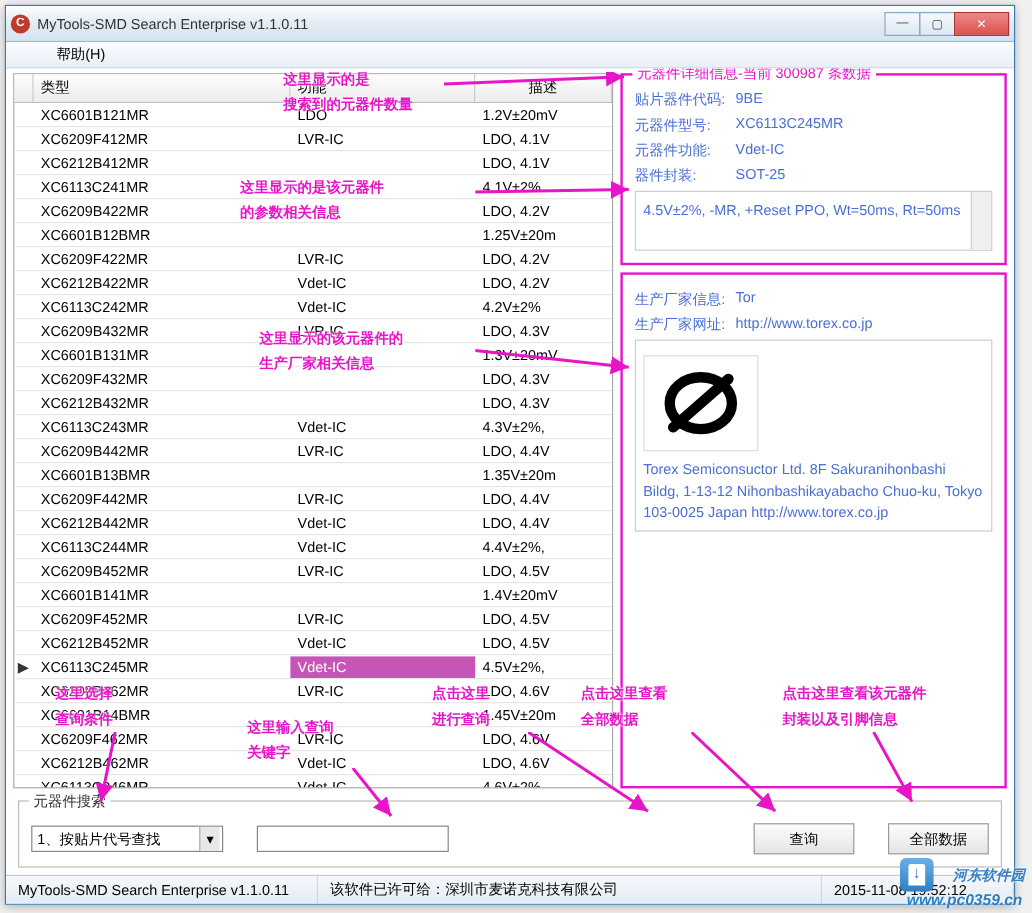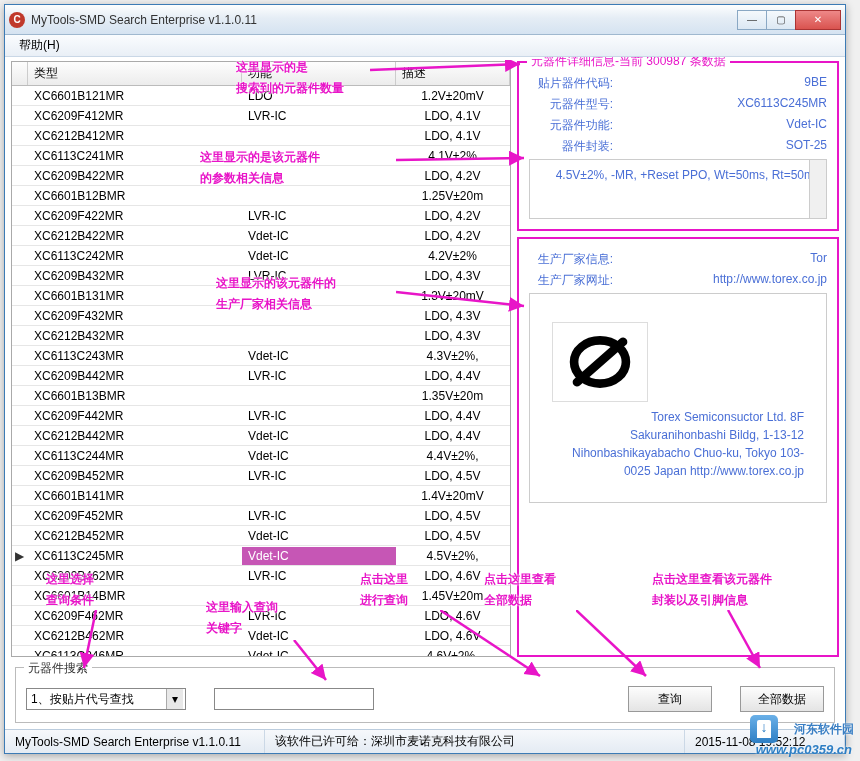--- a/index.html
+++ b/index.html
@@ -8,64 +8,64 @@
 .window { width: 842px; height: 750px; margin: 4px; background: #fff; border: 1px solid #3c7bb5; box-shadow: 0 2px 8px rgba(0,0,0,.3); display: flex; flex-direction: column; }
 
 .titlebar { height: 30px; background: linear-gradient(#fdfefe, #e5edf5 45%, #d5e3f1); display: flex; align-items: center; padding: 0 4px; border-bottom: 1px solid #9fb8cf; }
 .titlebar .icon { width: 16px; height: 16px; background: #c0392b; border-radius: 50%; margin-right: 6px; display:inline-flex;align-items:center;justify-content:center;color:#fff;font-size:10px;font-weight:bold; }
 .titlebar .title { flex: 1; color: #333; }
 .titlebar .btns { display: flex; gap: 0; }
 .titlebar .btn { width: 30px; height: 20px; border: 1px solid #8aa8c4; background: linear-gradient(#f5f9fc,#dce8f3); display:flex;align-items:center;justify-content:center; font-size:10px; color:#444; margin-left:-1px; cursor:pointer;}
 .titlebar .btn.close { width: 46px; background: linear-gradient(#e88,#d9534f); color:#fff; border-color:#a33; }
 
 .menubar { height: 22px; background: linear-gradient(#fafcfe,#e9eff6); border-bottom: 1px solid #c9d7e6; padding: 0 6px; display:flex; align-items:center; }
-.menubar .menu-item { padding: 2px 8px; cursor:pointer; }
+.menubar .menu-item { padding: 2px 8px; cursor:pointer;margin-left:28px; }
 
 .content { flex:1; display:flex; padding: 4px 6px 2px 6px; gap: 6px; overflow:hidden; position:relative; }
 
 .left-panel { width: 500px; display:flex; flex-direction:column; }
 .table-wrap { flex:1; border:1px solid #aaa; overflow:hidden; position:relative; background:#fff; }
 .table-header { display:flex; background: linear-gradient(#fdfdfd,#ececec); border-bottom:1px solid #bbb; font-weight:normal; position:sticky; top:0; }
 .th { padding:3px 6px; border-right:1px solid #ccc; }
-.th.c0{width:16px;padding:3px 2px;} .th.c1{width:214px;} .th.c2{width:154px;} .th.c3{flex:1;}
+.th.c0{width:16px;padding:3px 2px;} .th.c1{width:214px;} .th.c2{width:154px;} .th.c3{flex:1;text-align:center;}
 .table-body { height: 600px; overflow-y:auto; overflow-x:hidden; }
 .tr { display:flex; border-bottom:1px solid #e6e6e6; height:20px; align-items:center; cursor:pointer; }
 .tr.selected { }
 .td { padding:2px 6px; border-right:1px solid transparent; white-space:nowrap; overflow:hidden; }
-.td.c0{width:16px;padding:2px 2px;text-align:center;color:#333;} .td.c1{width:214px;} .td.c2{width:154px;} .td.c3{flex:1;text-align:center;}
+.td.c0{width:16px;padding:2px 2px;text-align:center;color:#333;} .td.c1{width:214px;} .td.c2{width:154px;} .td.c3{flex:1;}
 .td.sel { background:#c656b5; color:#fff; }
 
 .right-panel { flex:1; display:flex; flex-direction:column; gap:6px; }
-.groupbox { border:2px solid #e815c8; padding: 8px 10px 10px 10px; position:relative;text-align:right; }
+.groupbox { border:2px solid #e815c8; padding: 8px 10px 10px 10px; position:relative; }
 .groupbox .legend { position:absolute; top:-10px; left:8px; background:#fff; padding:0 4px; color:#e815c8; font-size:12px; }
 .field-row { display:flex; margin:4px 0; }
 .field-row .label { width:84px; color:#4a6fd6; }
 .field-row .value { color:#4a6fd6; flex:1; }
-.param-desc { border:1px solid #ccc; padding:6px; margin-top:4px; color:#4a6fd6; line-height:1.5; height:60px; overflow:auto; position:relative; }
+.param-desc { border:1px solid #ccc; padding:6px; margin-top:4px; color:#4a6fd6; line-height:1.5; height:50px; overflow:auto; position:relative; }
 .param-desc::after{content:'';position:absolute;right:0;top:0;bottom:0;width:16px;background:#f0f0f0;border-left:1px solid #ccc;}
-.manufacturer-box { border:1px solid #ccc; padding:22px; margin-top:2px; }
+.manufacturer-box { border:1px solid #ccc; padding:6px; margin-top:2px; }
 .logo { width:96px; height:80px; background:#fff; border:1px solid #ddd; margin:6px 0; display:flex;align-items:center;justify-content:center; }
 .logo svg { width:72px; height:72px; }
 .addr { color:#4a6fd6; line-height:1.5; margin-top:6px; }
 
 .bottom-section { padding: 4px 10px 6px 10px; }
 .search-group { border:1px solid #bbb; padding: 18px 10px 10px 10px; position:relative; margin-top:4px; display:flex; align-items:center; gap:28px; }
 .search-group .legend2 { position:absolute; top:-8px; left:8px; background:#fff; padding:0 4px; color:#333; }
 .combo { width:160px; height:22px; border:1px solid #888; background:#fff; display:flex; align-items:center; padding:0 4px; position:relative; cursor:pointer;}
 .combo::after { content:'▾'; position:absolute; right:2px; top:0; bottom:0; width:16px; background:#e8e8e8; border-left:1px solid #aaa; display:flex;align-items:center;justify-content:center; }
 .textbox { width:160px; height:22px; border:1px solid #888; padding:0 4px; }
 .btn2 { height:26px; min-width:84px; padding:0 12px; background:linear-gradient(#fdfdfd,#e4e4e4); border:1px solid #999; cursor:pointer; }
 
 .statusbar { height:24px; background:linear-gradient(#f6f8fb,#e4ebf3); border-top:1px solid #bcd; display:flex; align-items:center; }
 .status-cell { padding:0 10px; border-right:1px solid #cbd8e6; height:100%; display:flex; align-items:center; }
 
 .annotation { position:absolute; color:#e815c8; font-size:16px; font-weight:bold; line-height:1.3; pointer-events:none; text-shadow:0 0 2px #fff,0 0 2px #fff; z-index:50;}
 .arrow { position:absolute; pointer-events:none; z-index:49; }
 
-.watermark { position:absolute; right:6px; bottom:18px; display:flex; align-items:center; gap:16px; color:#3a7fc4; font-size:15px; font-weight:bold; z-index:60; text-shadow:0 0 3px #fff; }
+.watermark { position:absolute; right:6px; bottom:18px; display:flex; align-items:center; gap:16px; color:#3a7fc4; font-size:15px; font-weight:bold; z-index:60; text-shadow:0 0 3px #fff; font-style:italic;}
 .wm-icon { width:28px;height:28px;background:linear-gradient(#6ab0e8,#2d7ec4);border-radius:5px;position:relative; }
 .wm-icon::before{content:'';position:absolute;left:7px;top:5px;width:14px;height:18px;background:#fff;border-radius:2px 2px 0 0;}
 .wm-icon::after{content:'↓';position:absolute;left:0;right:0;top:4px;text-align:center;color:#2d7ec4;font-size:14px;}
 .wm-url { position:absolute; right:8px; bottom:4px; color:#2d7ec4; font-size:13px; font-weight:bold; font-style:italic; z-index:60;text-shadow:0 0 3px #fff;}
 </style>
 </head>
 <body>
 
 <div class="window">
 

